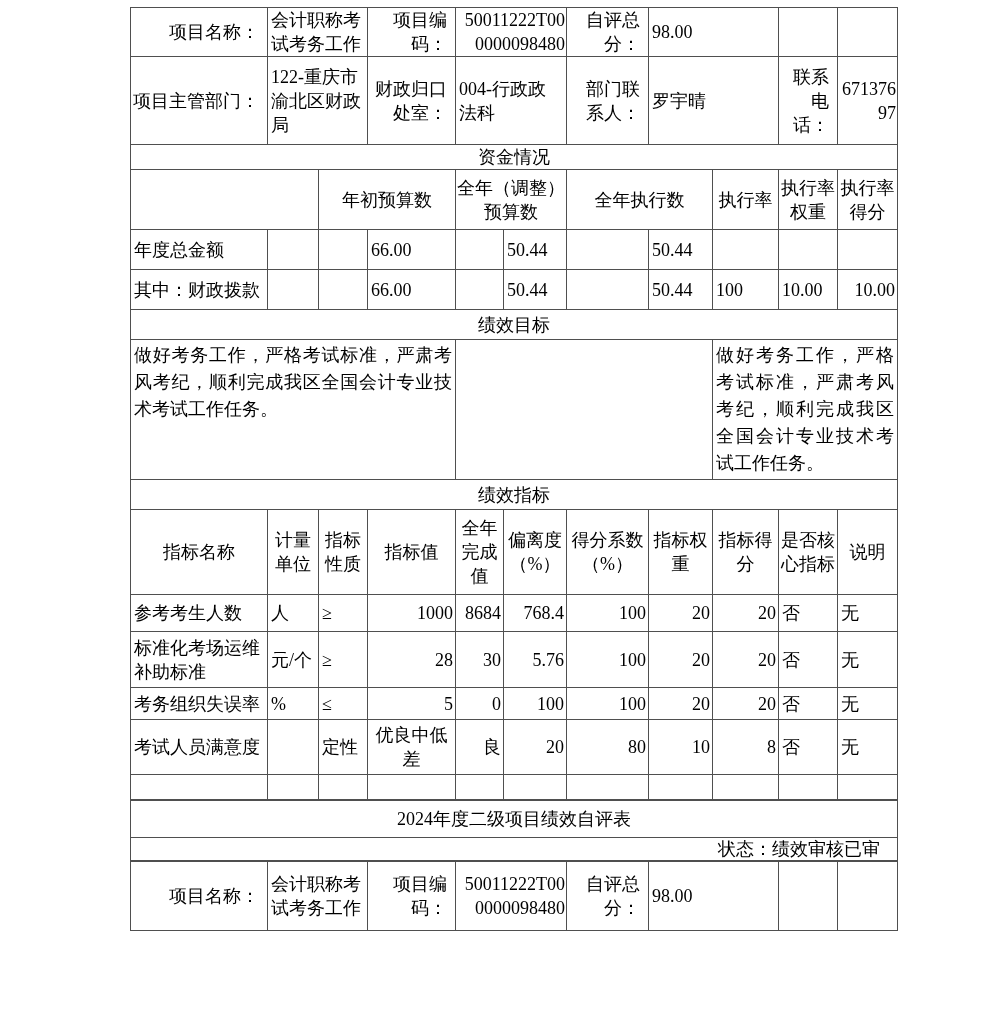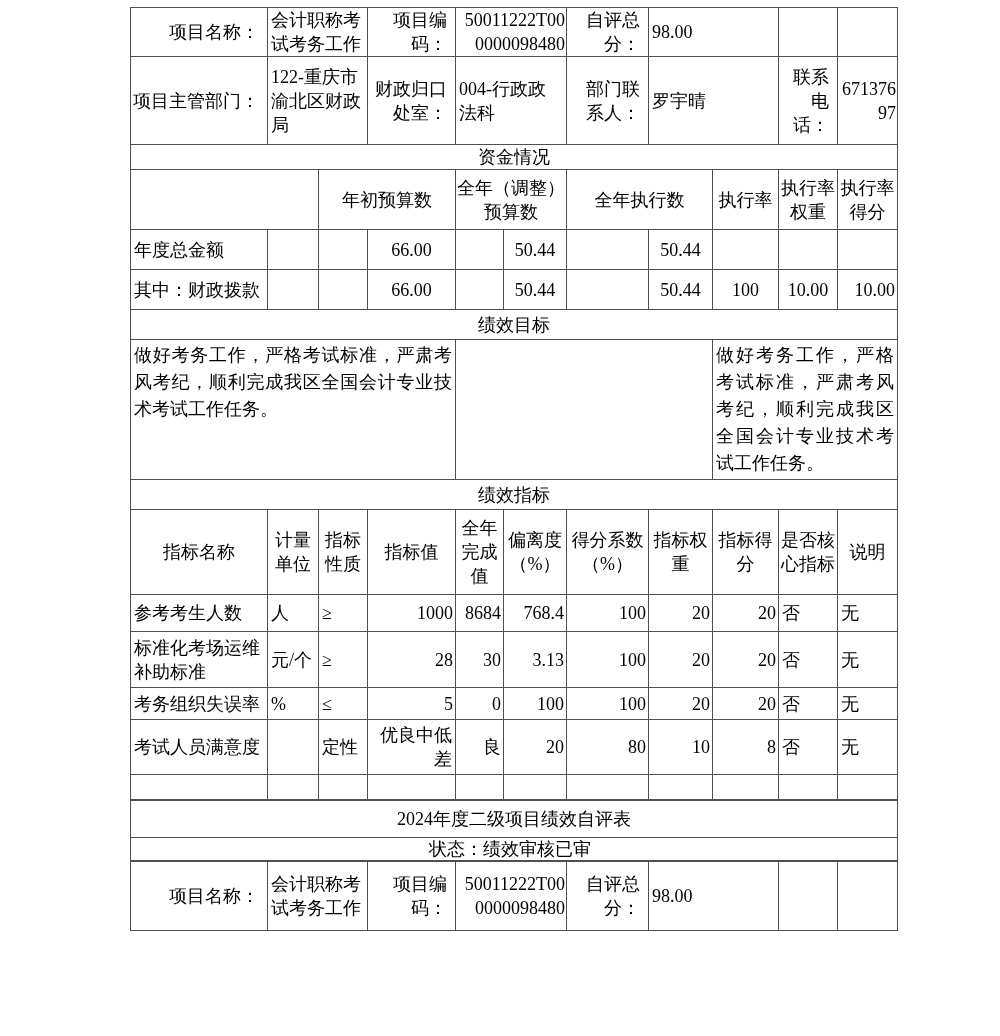--- a/index.html
+++ b/index.html
@@ -7,26 +7,26 @@
        font-family:"Liberation Serif","DejaVu Serif",serif;color:#000;}
   table#main{position:absolute;left:130px;top:7px;width:767px;
        border-collapse:collapse;table-layout:fixed;font-size:18px;}
   td{border:1px solid #4f4f4f;padding:0 3px;line-height:24px;
      vertical-align:middle;overflow:hidden;line-break:strict;word-break:normal;}
   td.lab{text-align:right;padding:0 8px 0 2px;}
   td.val{text-align:left;}
   td.brk{word-break:break-all;padding:0 1px;text-align:right;}
   td.hdr{text-align:center;padding:0 1px;}
   td.sec{text-align:center;line-height:22px;}
-  td.numl{text-align:center;}
+  td.numl{text-align:left;}
   td.numr{text-align:right;padding-right:2px;}
-  td.ctr{text-align:right;margin-left:28px;}
+  td.ctr{text-align:center;margin-left:28px;}
   td.goal{text-align:justify;vertical-align:top;line-height:27px;padding:2px 3px;}
   td.ttl{text-align:center;border-top:2px solid #4f4f4f;}
-  td.sta{text-align:center;line-height:20px;padding-right:11px;border-bottom:2px solid #4f4f4f;margin-top:12px;}
+  td.sta{text-align:right;line-height:20px;padding-right:17px;border-bottom:2px solid #4f4f4f;margin-top:12px;}
 </style>
 </head>
 <body>
 
 <table id="main">
   <colgroup>
     <col style="width:137px">
       <col style="width:51px">
       <col style="width:49px">
     <col style="width:88px">
@@ -133,21 +133,21 @@
         <td class="numr">20</td>
         <td class="val">否</td>
         <td class="val">无</td>
       </tr>
       <tr style="height: 56px;">
         <td class="val">标准化考场运维补助标准</td>
         <td class="val">元/个</td>
         <td class="val">≥</td>
         <td class="numr">28</td>
         <td class="numr">30</td>
-        <td class="numr">3.13</td>
+        <td class="numr">5.76</td>
         <td class="numr">100</td>
         <td class="numr">20</td>
         <td class="numr">20</td>
         <td class="val">否</td>
         <td class="val">无</td>
       </tr>
       <tr style="height: 32px;">
         <td class="val">考务组织失误率</td>
         <td class="val">%</td>
         <td class="val">≤</td>

